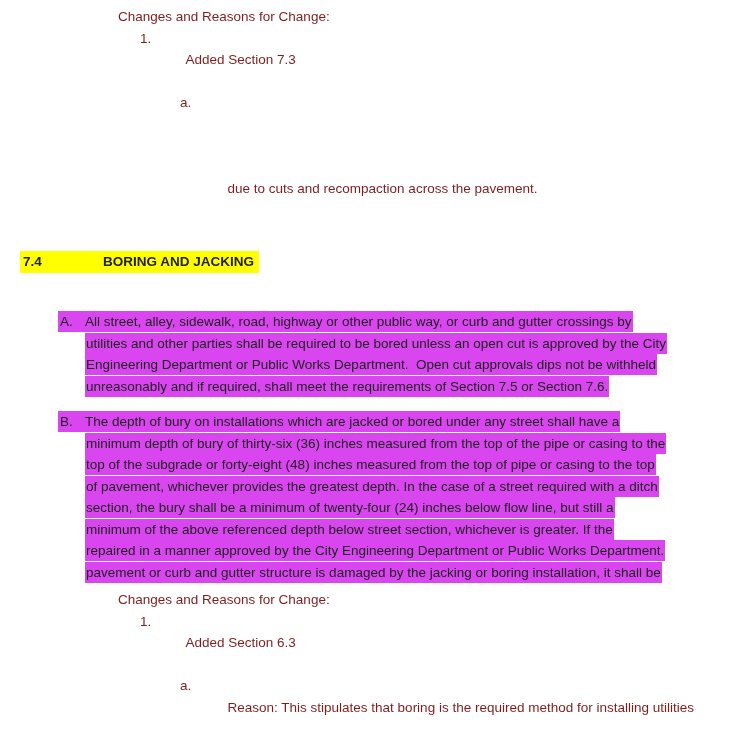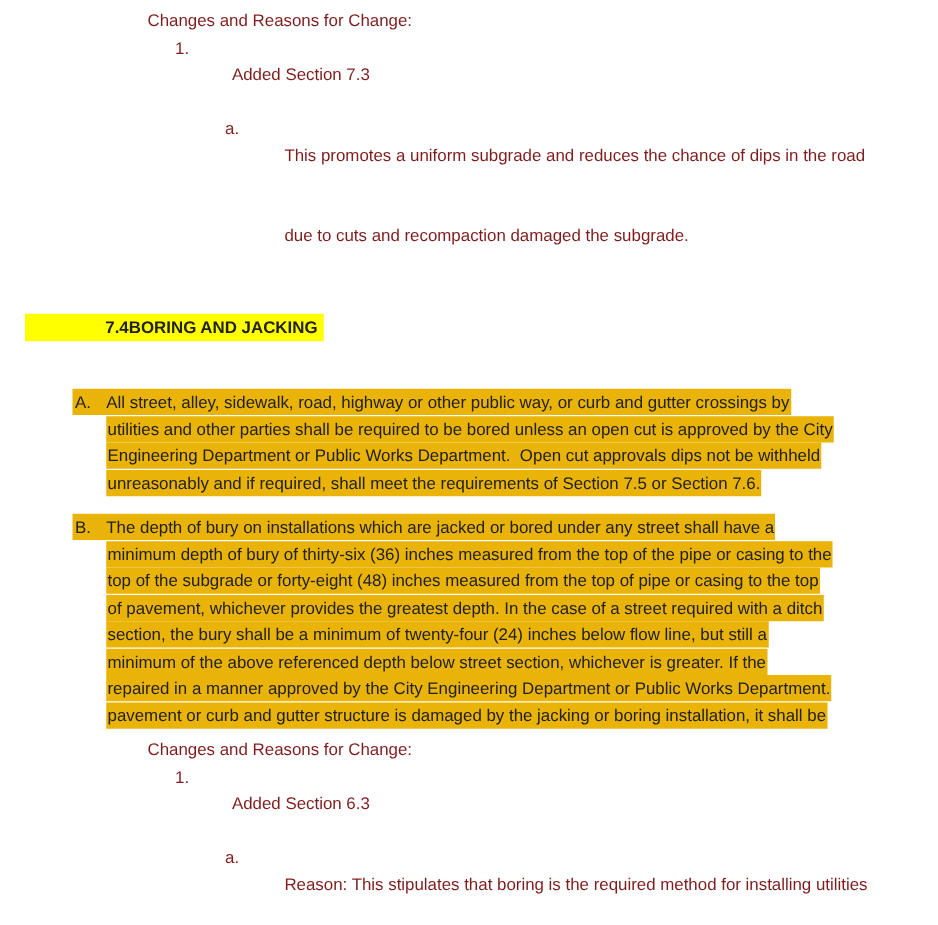--- a/index.html
+++ b/index.html
@@ -11,34 +11,34 @@
     background: #ffffff;
     overflow: hidden;
     font-family: "Liberation Sans", sans-serif;
     font-size: 13.5px;
     line-height: 21.5px;
     color: #212121;
     padding-top: 6px;
   }
   .line { white-space: pre; }
   .red { color: #7f1d1d; }
-  .hl { background: #eab308; padding: 3px 1px; }
+  .hl { background: #d946ef; padding: 3px 1px; }
 
   
   .note-title { padding-left: 118px; }
   .note-item  { position: relative; padding-left: 163px; }
   .note-item .nmark { position: absolute; left: 140px; top: 0; }
   .note-sub   { position: relative; padding-left: 205px; }
   .note-sub .amark { position: absolute; left: 180px; top: 0; }
 
   
   .heading { font-weight: bold; line-height: 22px; }
   .heading-74 { padding-left: 5px; margin-top: 8px; }
   .heading-74 .hl-band { background: #ffff00; display: inline-block; padding: 0 5px 0 3px; }
-  .heading-74 .sec-num { display: inline-block; width: 80px; text-align: right; }
+  .heading-74 .sec-num { display: inline-block; width: 80px; }
 
   
   .item { position: relative; padding-left: 85px; }
   .item .marker { position: absolute; left: 60px; top: 0; z-index: 2; }
   
   .first-hl { margin-left: -27px; padding-left: 27px; }
 
   .mt-a74 { margin-top: 16px; }
   .mt-b74 { margin-top: 14px; }
   .mt-note74 { margin-top: 6px; }
@@ -47,24 +47,24 @@
 <body>
 
 <div class="page">
 
   <section>
     <div class="line red note-title">Changes and Reasons for Change:</div>
     <div class="line red note-item">
       <span class="nmark">1.</span><span>Added Section 7.3</span>
     </div>
     <div class="line red note-sub">
-      <span class="amark">a.</span><span>This promotes a uniform subgrade and reduces the chance of dips in the road</span>
+      <span class="amark">a.</span>
     </div>
     <div class="line red note-sub">
-      <span>due to cuts and recompaction damaged the subgrade.</span>
+      <span>due to cuts and recompaction across the pavement.</span>
     </div>
   </section>
 
   <div class="line heading heading-74">
     <span class="hl-band"><span class="sec-num">7.4</span><span>BORING AND JACKING</span></span>
   </div>
 
   <div class="item mt-a74">
     <span class="marker">A.</span>
     <div class="line"><span class="hl first-hl">All street, alley, sidewalk, road, highway or other public way, or curb and gutter crossings by</span></div>

